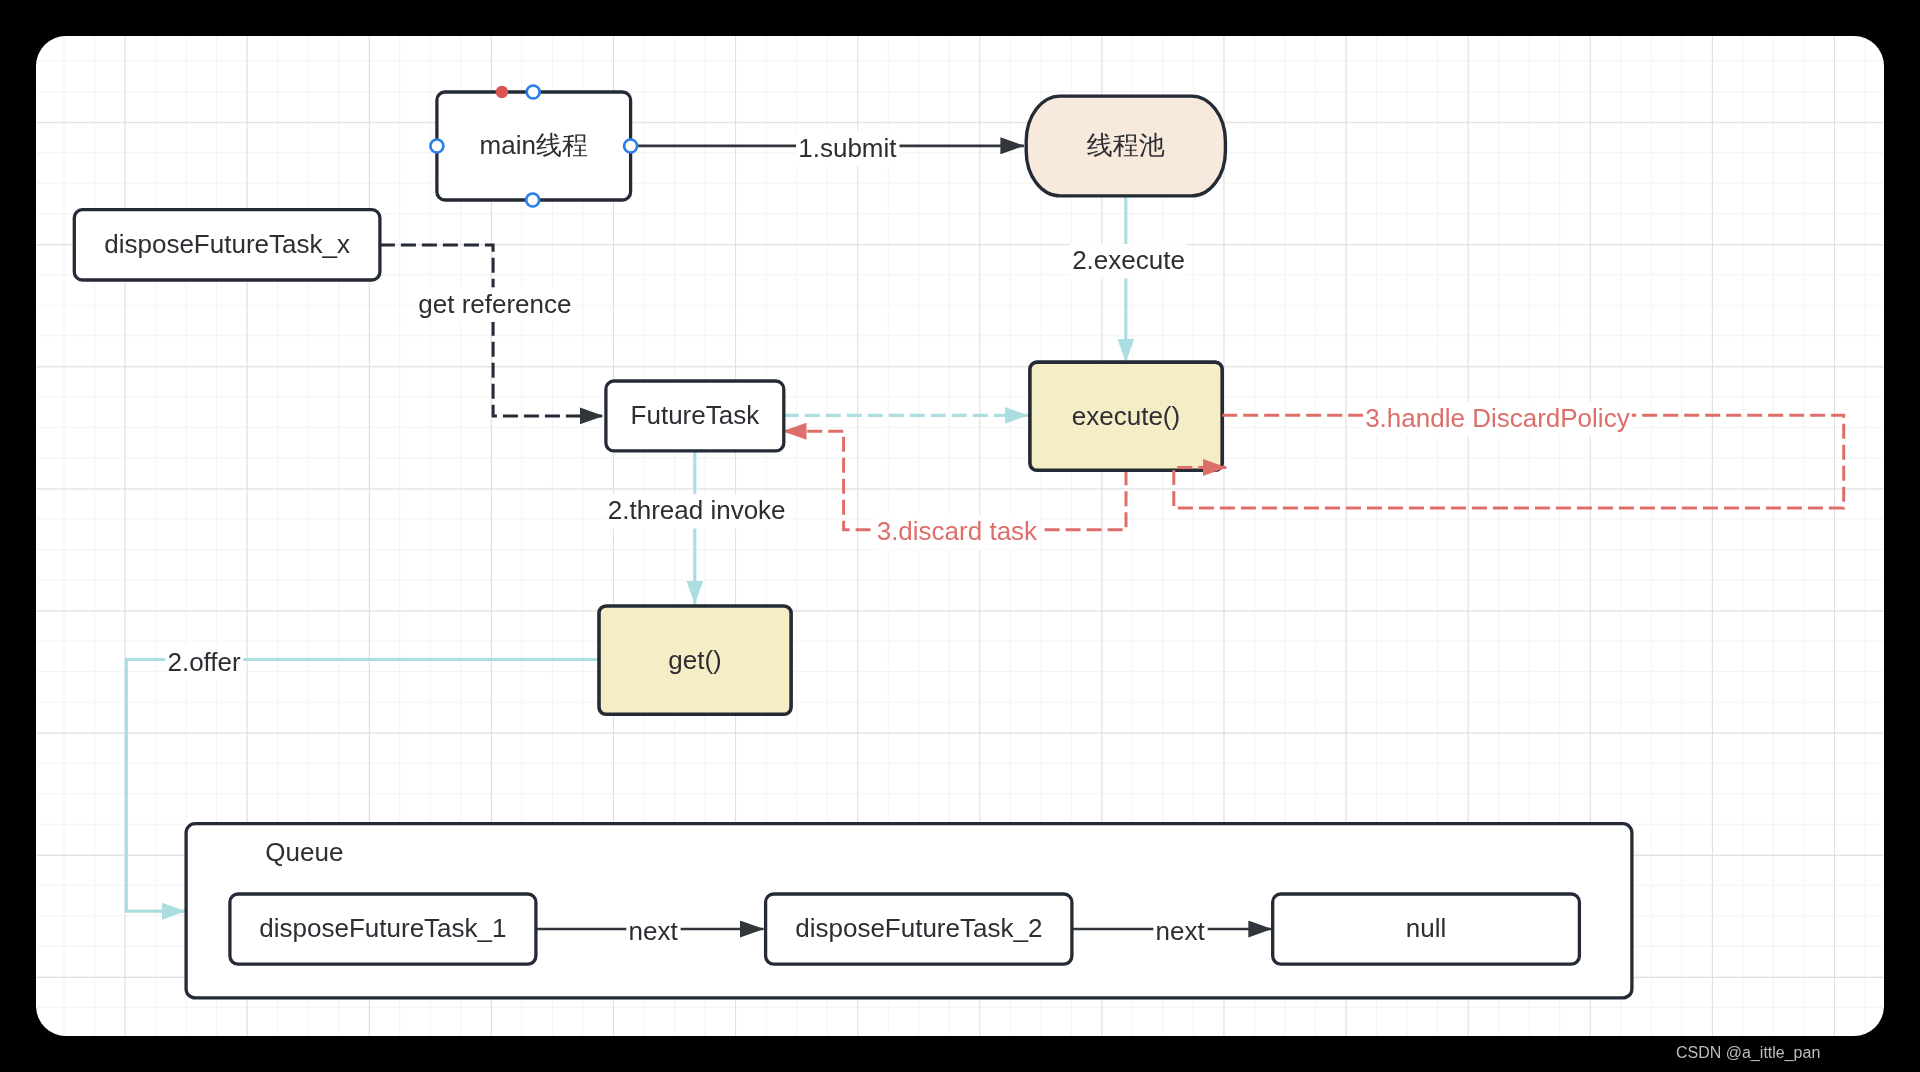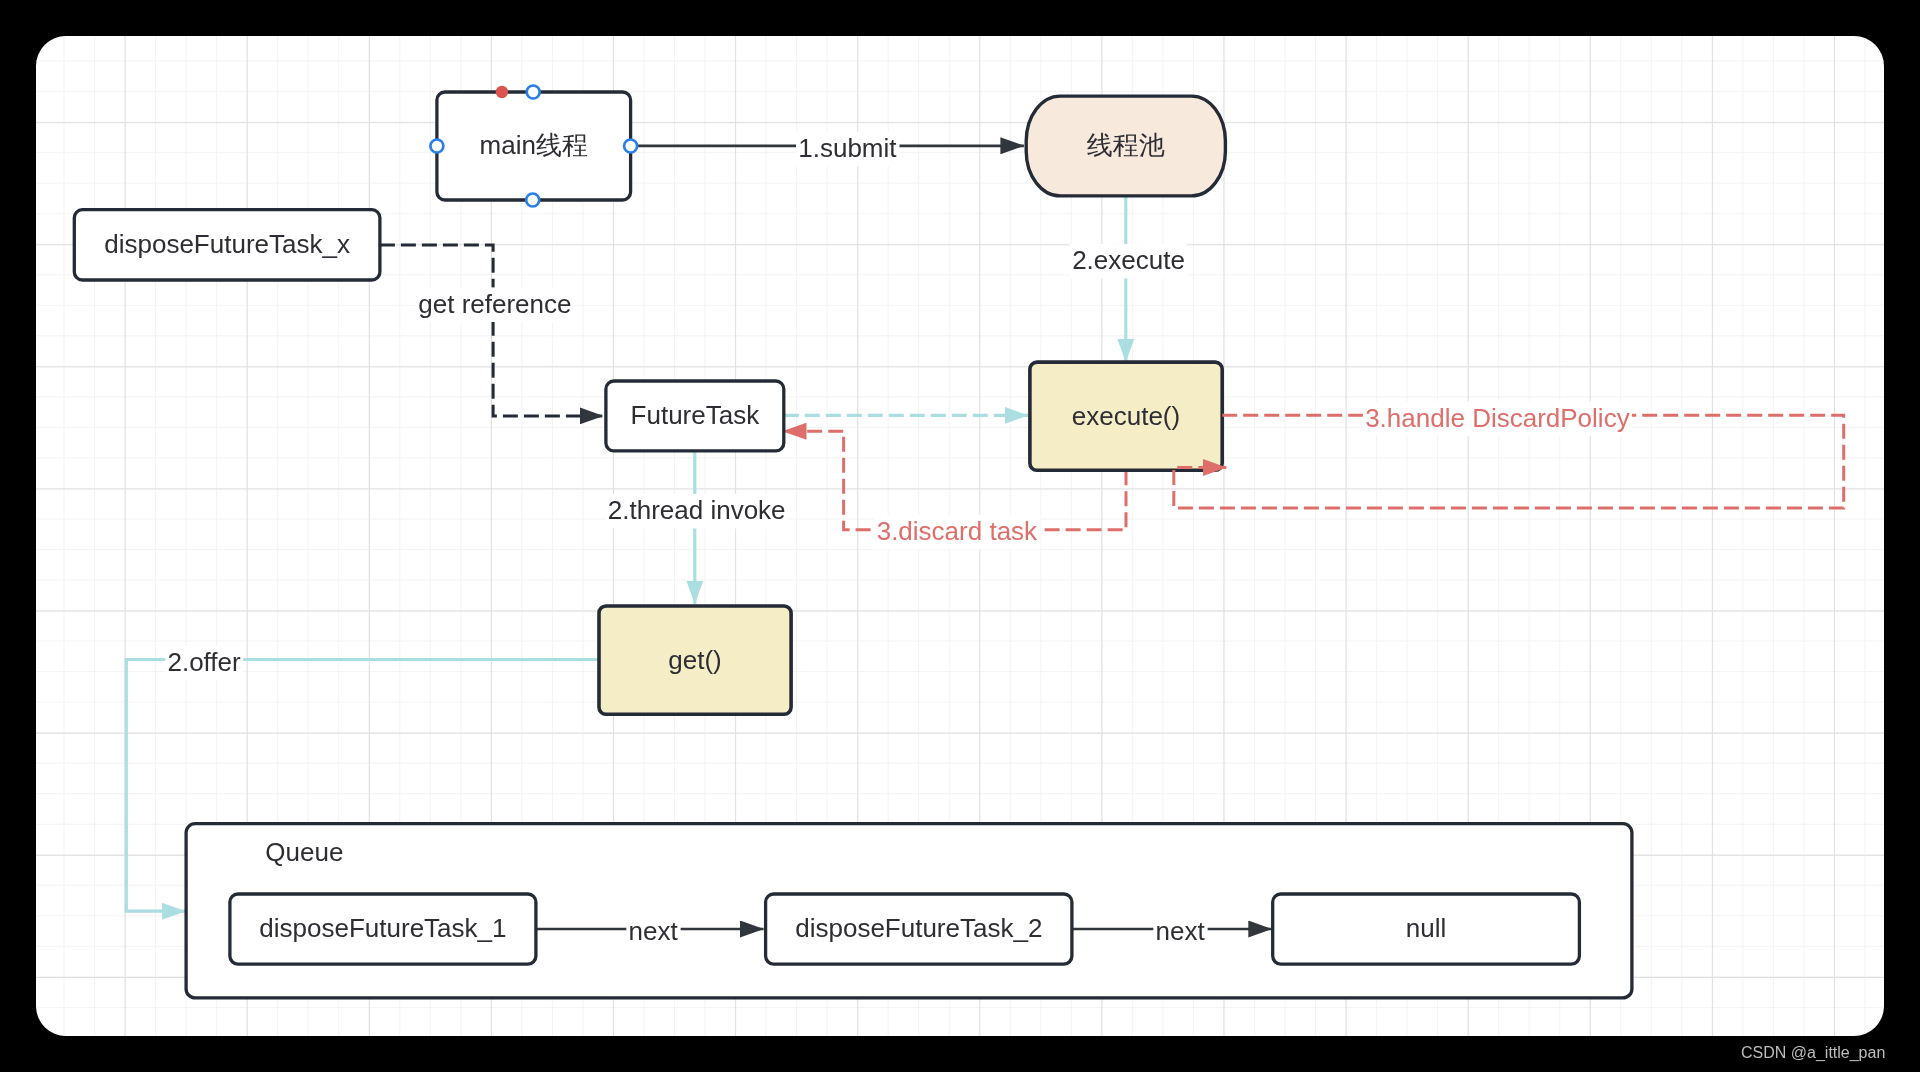--- a/index.html
+++ b/index.html
@@ -2,21 +2,21 @@
 <html><head>
 <meta charset="utf-8">
 <style>
   html,body{margin:0;padding:0;background:#000;}
   #root{position:relative;width:1920px;height:1072px;background:#000;overflow:hidden;
         font-family:"Liberation Sans", sans-serif;}
   #canvas{position:absolute;left:36px;top:35.9px;width:1848.2px;height:1000px;background:#ffffff;border-radius:30px;overflow:hidden;}
   #grid{position:absolute;left:-1px;top:-1.9px;}
   #diagram{position:absolute;left:-1px;top:-1.9px;}
   .elabel{paint-order:stroke fill;stroke:#ffffff;stroke-width:2px;stroke-linejoin:round;}
-  .wm{position:absolute;left:1741px;top:1045.2px;color:#bdbdbd;font-size:16px;line-height:16px;}
+  .wm{position:absolute;left:1676px;top:1045.2px;color:#bdbdbd;font-size:16px;line-height:16px;}
   text{font-family:"Liberation Sans", sans-serif;}
 </style>
 </head>
 <body>
 
 <div id="root">
   <div id="canvas">
     <svg id="grid" width="1850" height="1002">
       <defs>
         <pattern id="minor" width="30.525" height="30.525" patternUnits="userSpaceOnUse" x="28.5" y="26.6">

